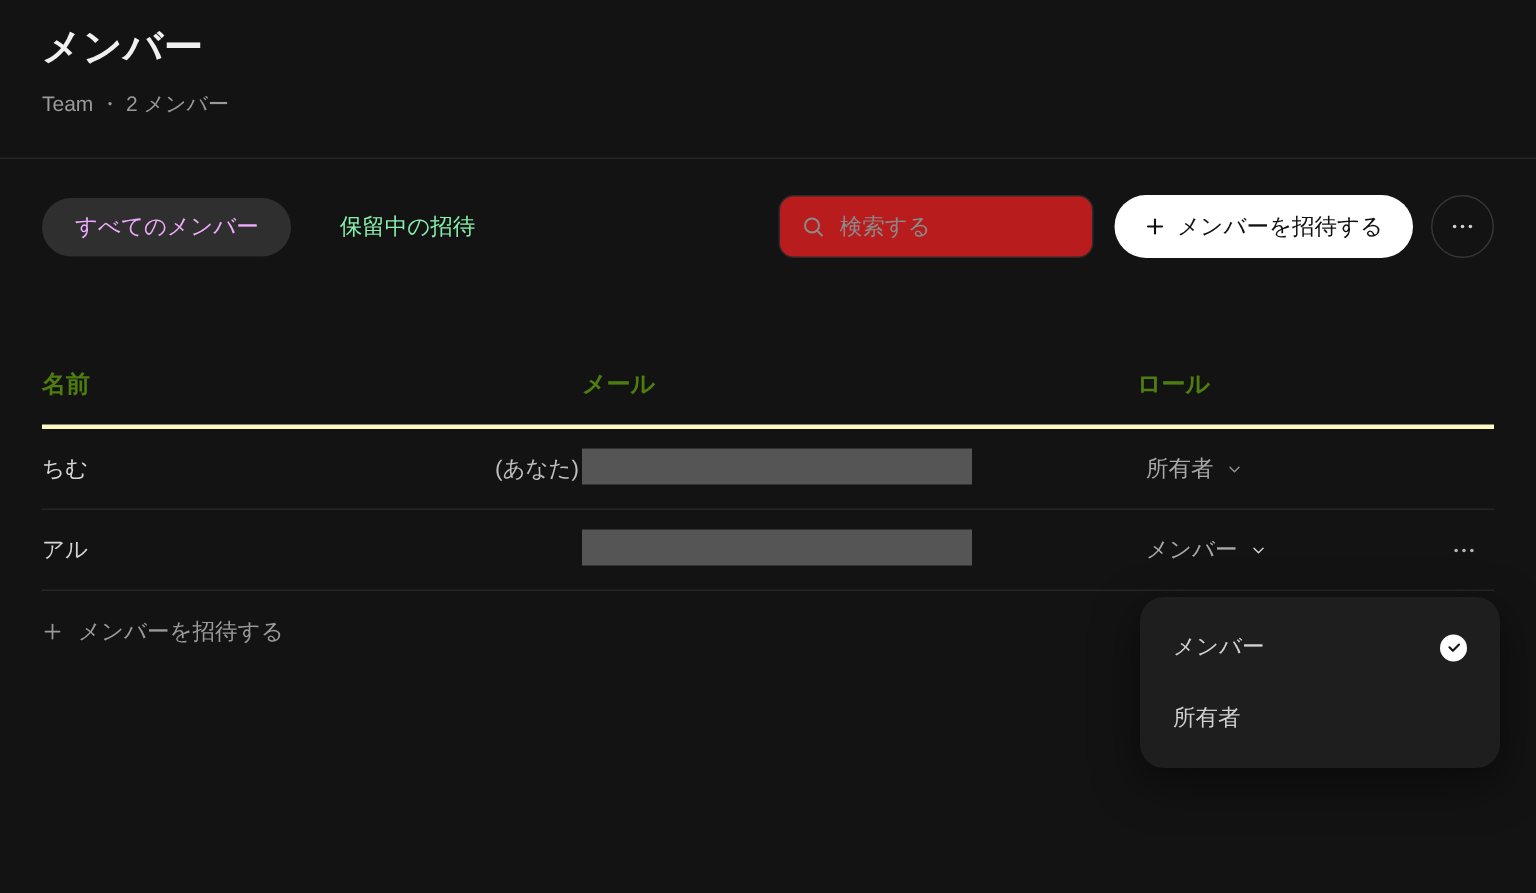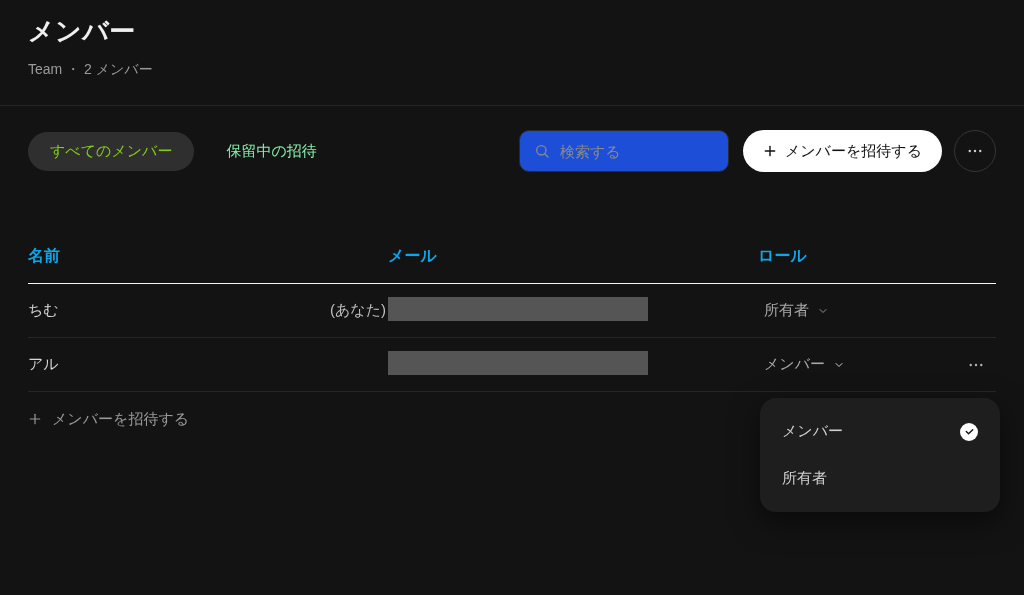--- a/index.html
+++ b/index.html
@@ -41,27 +41,27 @@
     padding: 24px 0 24px 0;
   }
   .tabs { display: flex; gap: 10px; }
   .tab {
     padding: 10px 22px;
     border-radius: 22px;
     font-size: 15px;
     color: #86efac;
     cursor: pointer;
   }
-  .tab.active { background: #2f2f2f; color: #84cc16; }
+  .tab.active { background: #2f2f2f; color: #f0abfc; }
   .spacer { flex: 1; }
 
   .search {
     display: flex;
     align-items: center;
-    background: #1d4ed8;
+    background: #b91c1c;
     border: 1px solid #2b2b2b;
     border-radius: 10px;
     padding: 0 14px;
     height: 42px;
     width: 210px;
     margin-right: 14px;
     color: #9a9a9a;
     margin-left: 33px;
   }
   .search input {
@@ -104,23 +104,23 @@
   
   .table { margin-top: 50px; }
   .thead, .trow {
     display: grid;
     grid-template-columns: 360px 370px 1fr 40px;
     align-items: center;
   }
   .thead {
     font-size: 16px;
     font-weight: 700;
-    color: #0ea5e9;
+    color: #4d7c0f;
     padding-bottom: 16px;
-    border-bottom: 1px solid #fef9c3;
+    border-bottom: 3px solid #fef9c3;
   }
   .trow {
     height: 54px;
     border-bottom: 1px solid #262626;
     font-size: 15px;
     color: #d6d6d6;
   }
   .name-cell { display: flex; align-items: flex-end; gap: 6px; }
   .you-tag { color: #bfbfbf; margin-left: auto; padding-right: 2px; }
   .email-placeholder {

